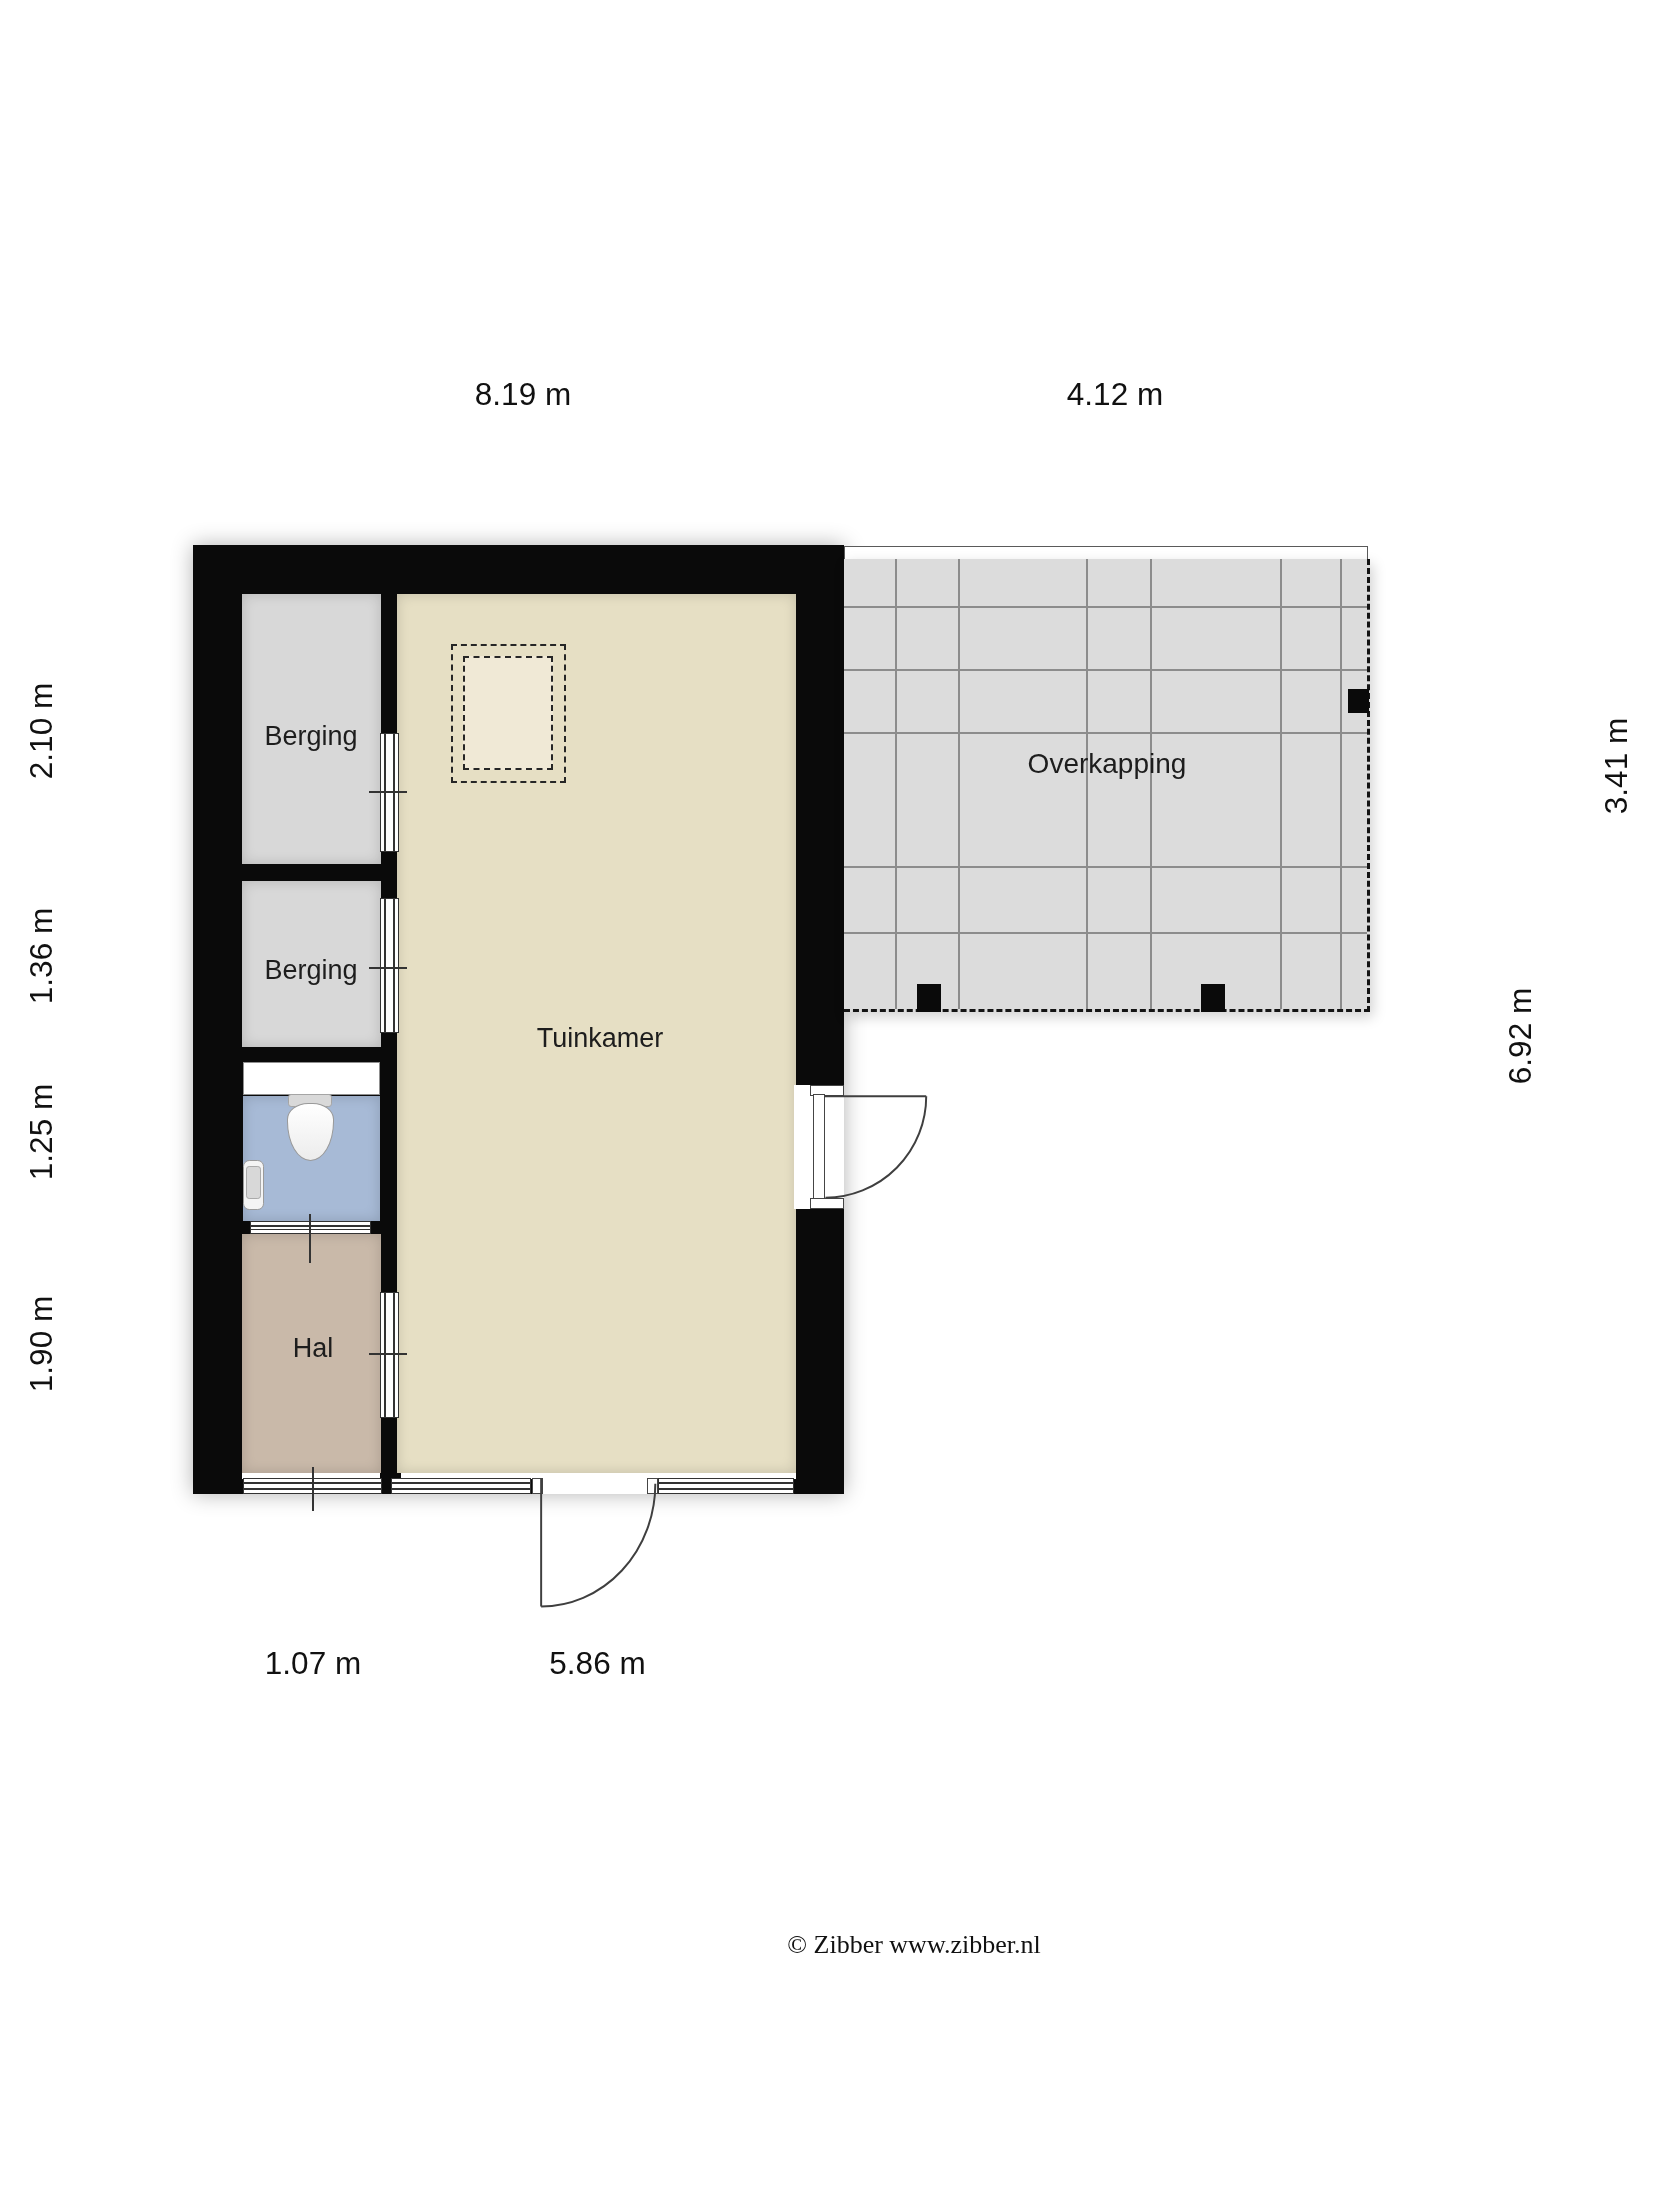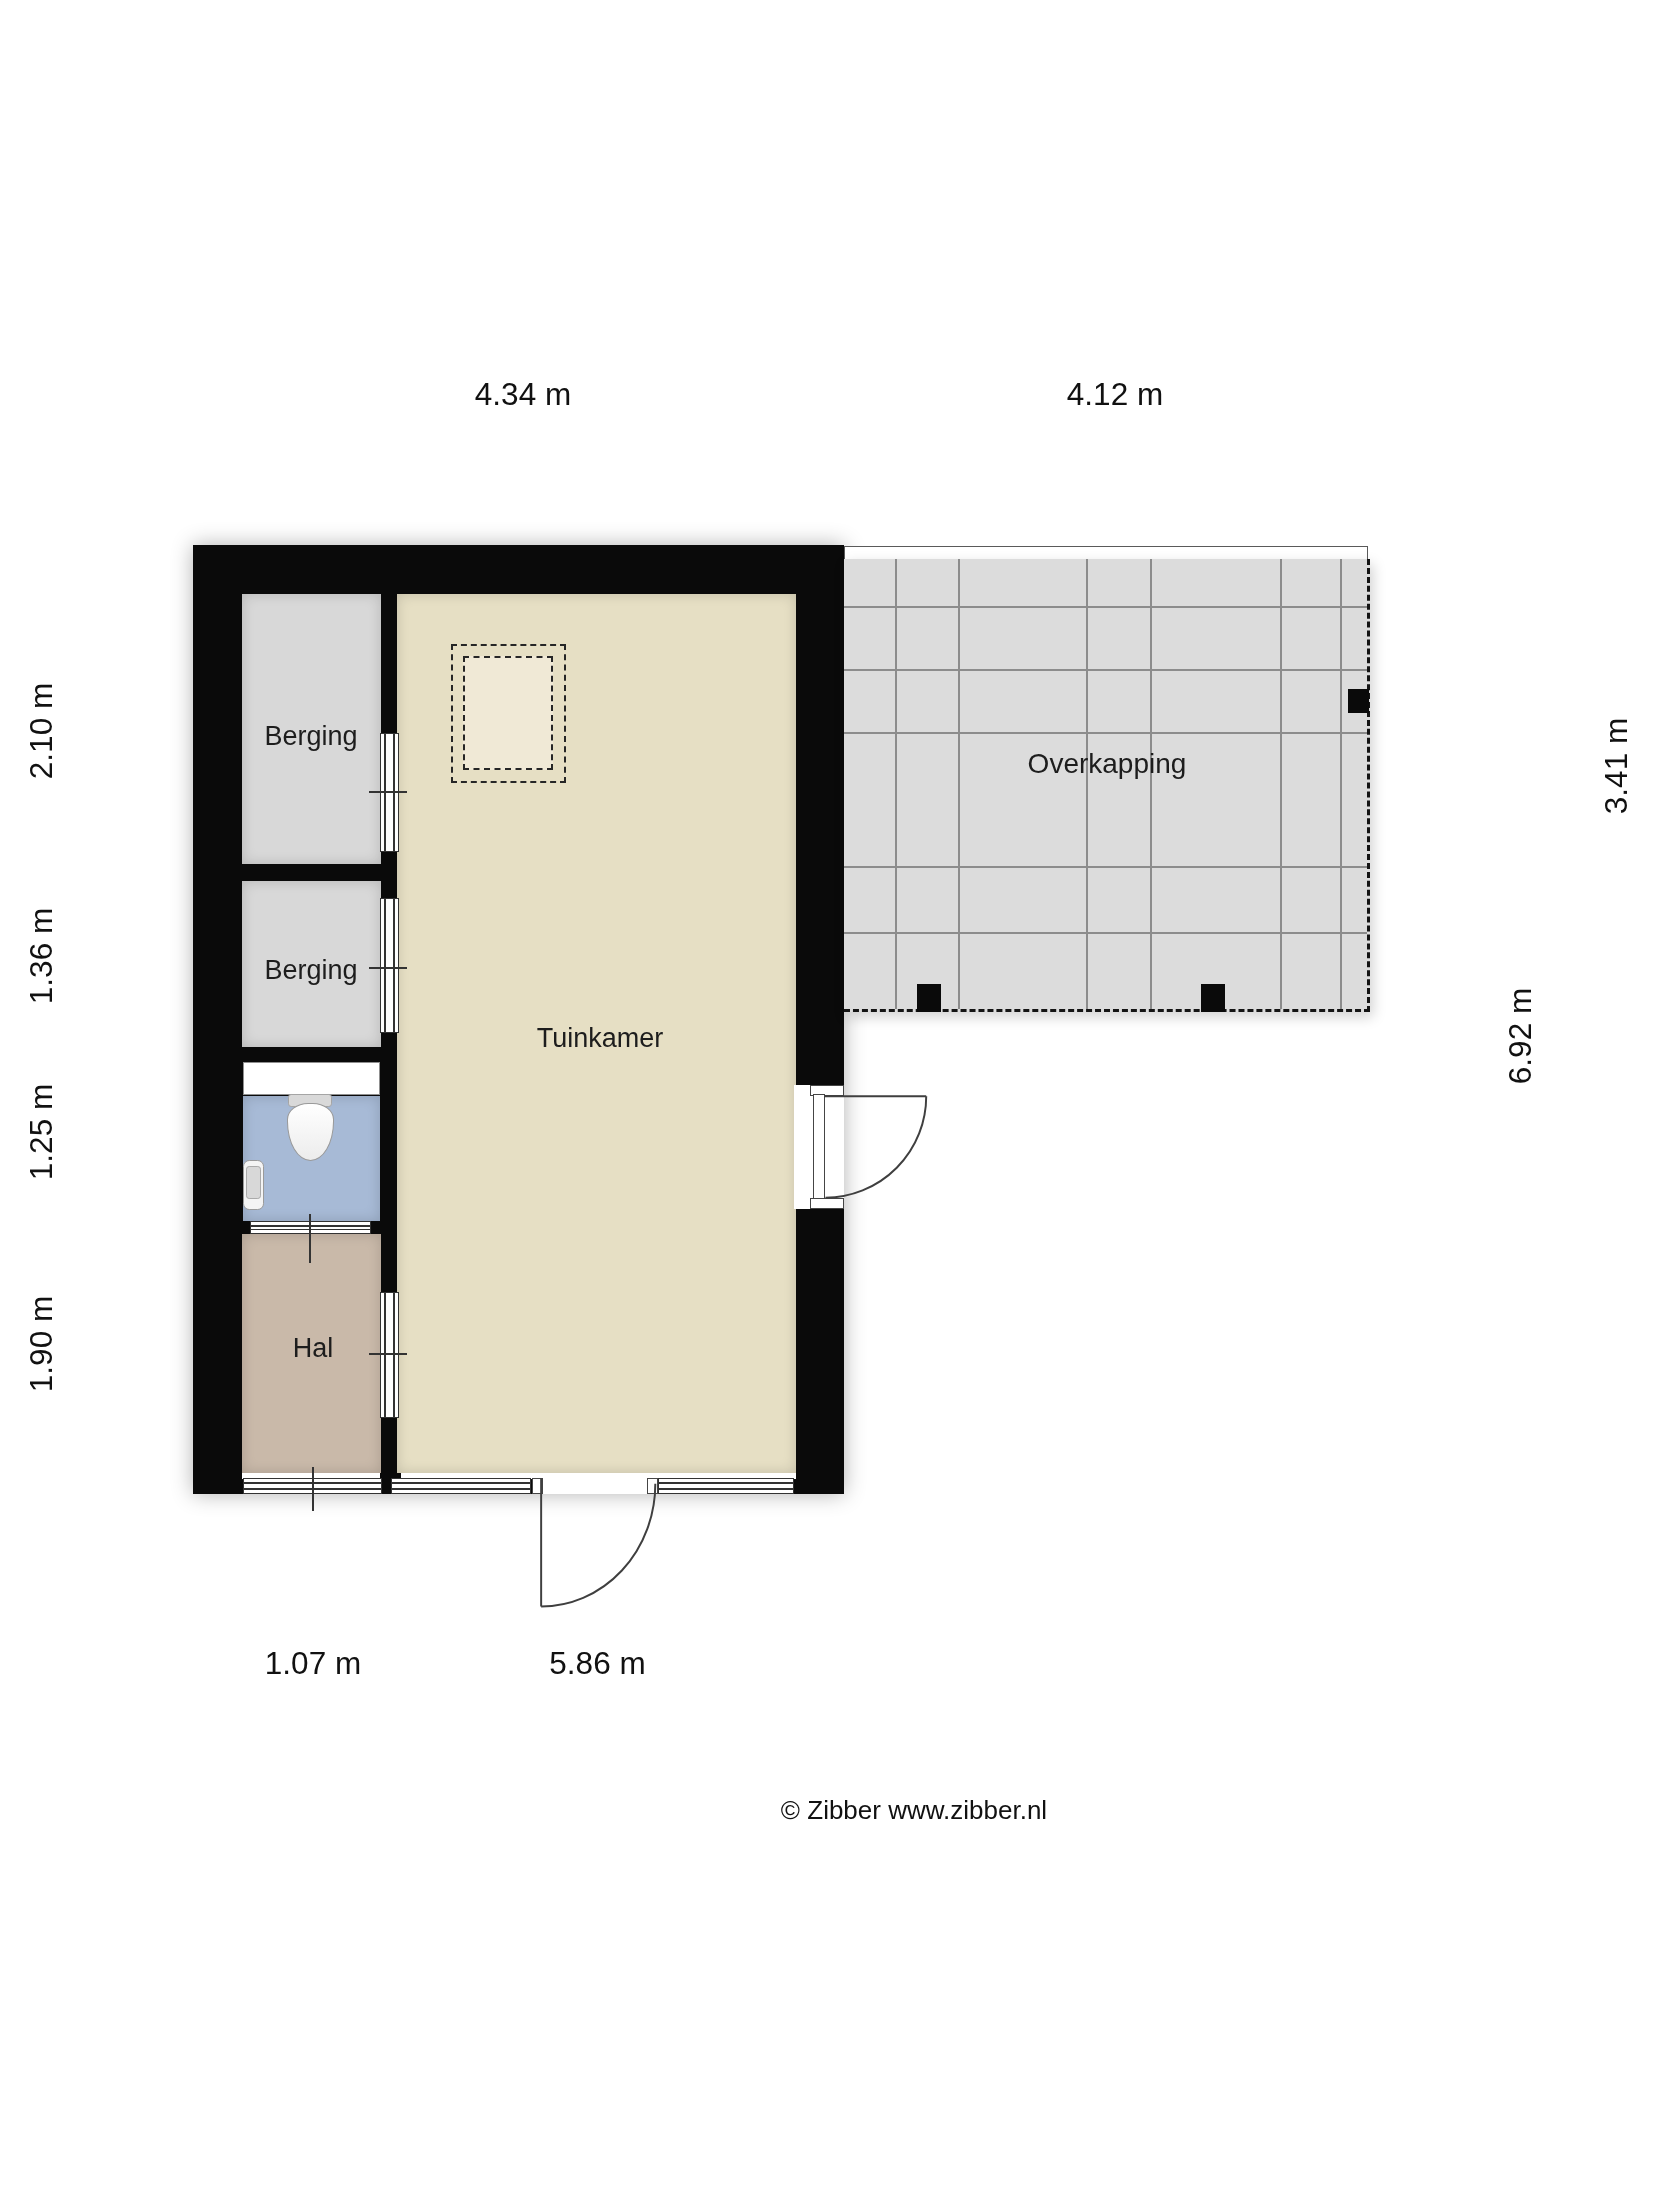--- a/index.html
+++ b/index.html
@@ -127,21 +127,21 @@
 
   <div class="room-label" style="left:311px;top:736px;">Berging</div>
   <div class="room-label" style="left:311px;top:970px;">Berging</div>
   <div class="room-label" style="left:600px;top:1038px;">Tuinkamer</div>
   <div class="room-label" style="left:313px;top:1348px;">Hal</div>
   <div class="room-label ovk-label" style="left:1107px;top:764px;">Overkapping</div>
 
   <div class="hdim" style="left:243px;top:384px;width:560px;">
     <div class="etick"></div>
       <div class="seg"></div>
-    <span class="hlbl">4.34 m</span>
+    <span class="hlbl">8.19 m</span>
     <div class="seg"></div>
       <div class="etick"></div>
   </div>
   <div class="hdim" style="left:855px;top:384px;width:520px;gap:43px;">
     <div class="etick"></div>
       <div class="seg"></div>
     <span class="hlbl">4.12 m</span>
     <div class="seg"></div>
       <div class="etick"></div>
   </div>
@@ -180,16 +180,16 @@
     <div class="vtick" style="left:1510px;top:1471px;"></div>
     <span class="vlbl" style="left:1520px;top:1036px;">6.92 m</span>
   </div>
   <div>
     <div class="vline" style="left:1615px;top:545px;height:443px;"></div>
     <div class="vtick" style="left:1606px;top:543px;"></div>
     <div class="vtick" style="left:1606px;top:987px;"></div>
     <span class="vlbl" style="left:1616px;top:766px;">3.41 m</span>
   </div>
 
-  <div class="footer-text" style="left:914px;top:1810px;">© Zibber www.zibber.nl</div>
+  <div class="footer-text" style="left:914px;top:1945px;font-family:Liberation Serif, serif;">© Zibber www.zibber.nl</div>
 
 </div>
 
 
 </body></html>

